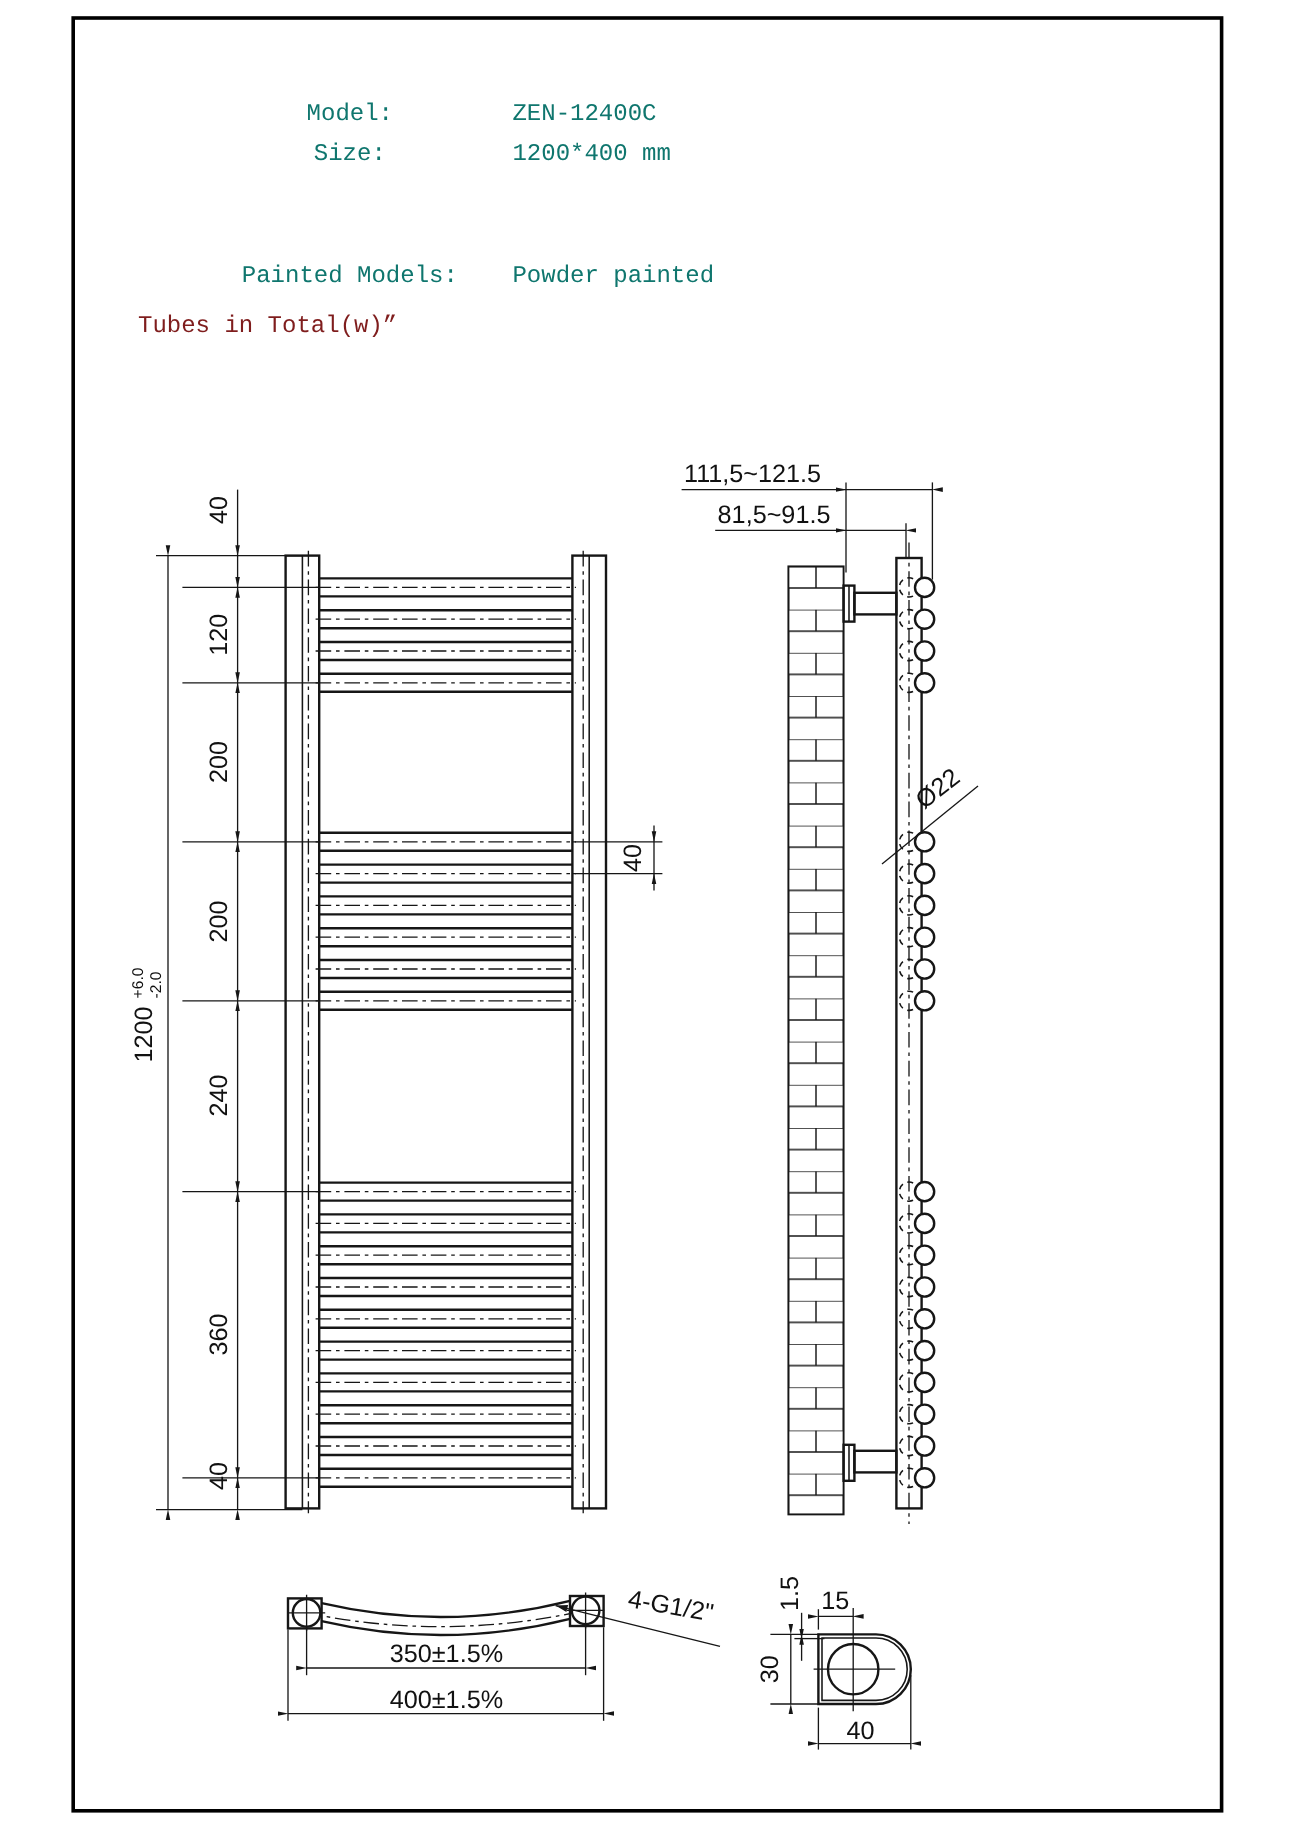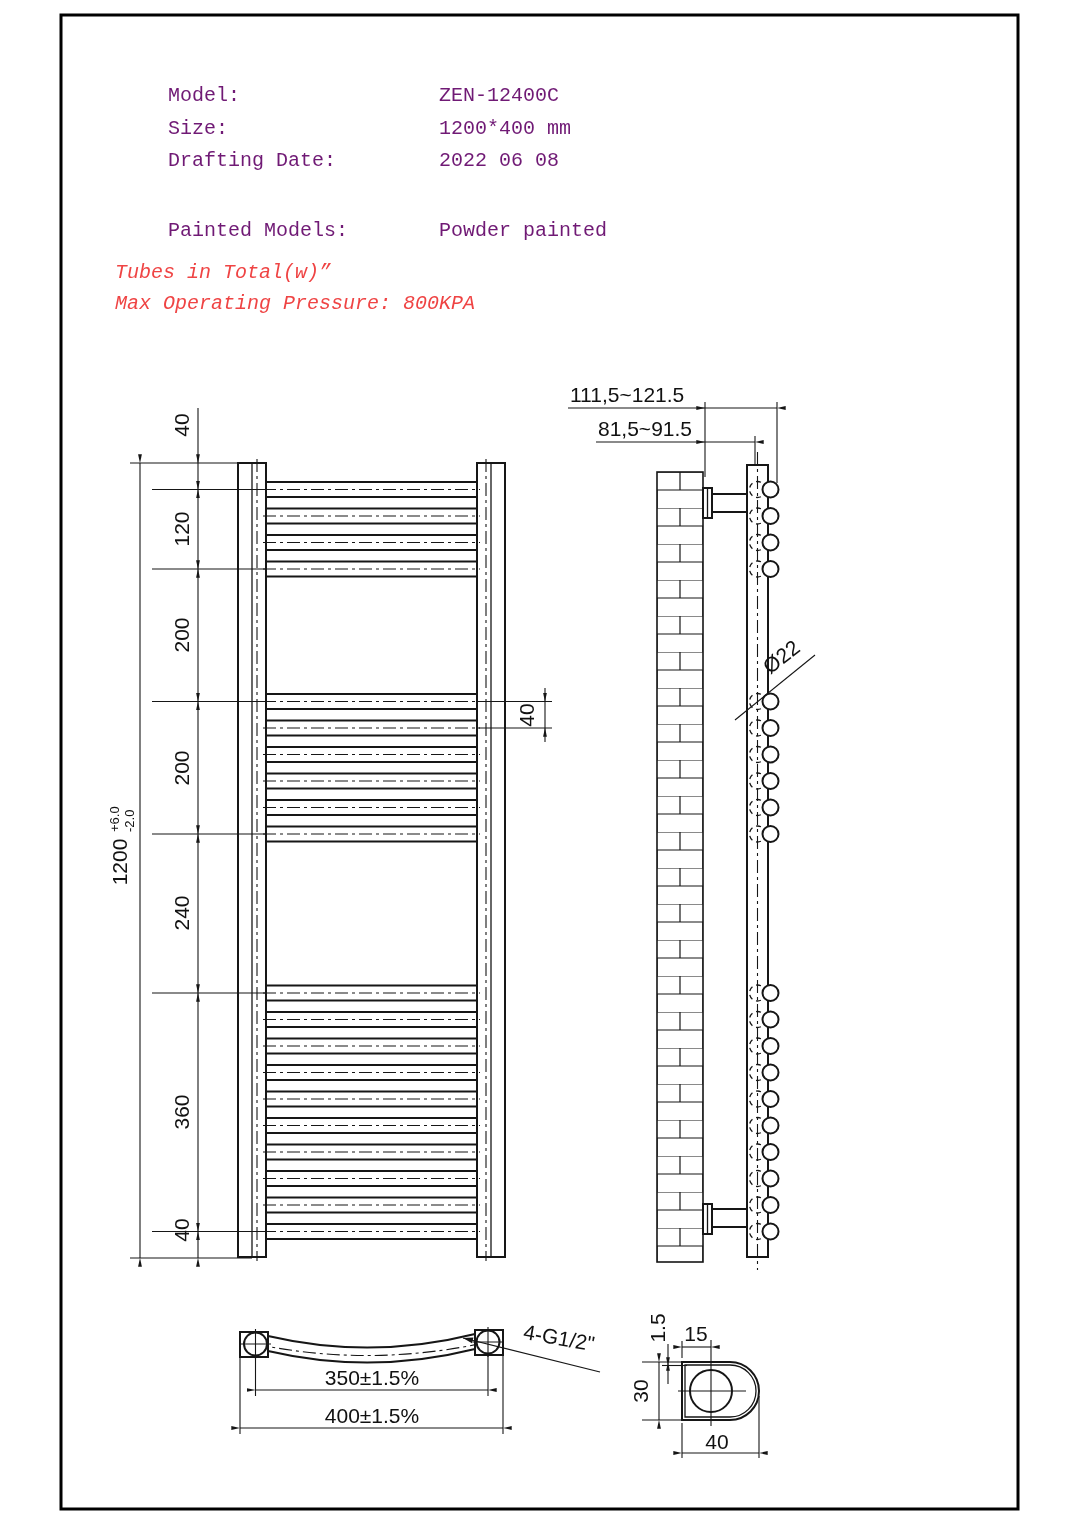--- a/index.html
+++ b/index.html
@@ -9,23 +9,23 @@
   
   .obj{stroke:#161616;stroke-width:2;fill:none;}
   .objthin{stroke:#161616;stroke-width:1.3;fill:none;}
   .dim{stroke:#161616;stroke-width:1.1;fill:none;}
   .cl{stroke:#161616;stroke-width:1.1;fill:none;stroke-dasharray:13 4 3 4;}
   .dashc{stroke:#161616;stroke-width:1.3;fill:none;stroke-dasharray:5 4;}
   .objc{stroke:#161616;stroke-width:2;fill:#fff;}
   text.dimtxt{font-family:"Liberation Sans",sans-serif;font-size:21px;fill:#111;}
   text.dimsm{font-family:"Liberation Sans",sans-serif;font-size:13px;fill:#111;}
   
-  .hrow{position:absolute;left:120px;font-size:20px;color:#701a75;white-space:pre;}
+  .hrow{position:absolute;left:108px;font-size:20px;color:#0f766e;white-space:pre;text-align:center;}
   .hrow .lab{display:inline-block;width:271px;}
-  .hfree{position:absolute;left:115px;font-size:20px;color:#ef4444;white-space:pre;font-style:italic;}
+  .hfree{position:absolute;left:115px;font-size:20px;color:#7f1d1d;white-space:pre;}
 </style>
 </head>
 <body>
 
 <div class="sheet">
 
 <svg width="1080" height="1527" viewBox="0 0 1080 1527">
   <defs>
     <marker id="ar" viewBox="0 0 9 6" refX="0.3" refY="3" markerWidth="9" markerHeight="6" orient="auto-start-reverse" markerUnits="userSpaceOnUse">
       <path d="M0,3 L9,1.1 L9,4.9 Z" fill="#161616"></path>
@@ -239,22 +239,18 @@
     <text class="dimtxt" text-anchor="middle" x="717" y="1449">40</text>
   </g>
 </svg>
 
   <div class="hrow" style="top:61px">
     <span class="lab">Model:</span><span class="val">ZEN-12400C</span>
   </div>
   <div class="hrow" style="top:94px">
     <span class="lab">Size:</span><span class="val">1200*400 mm</span>
   </div>
-  <div class="hrow" style="top:126px">
-    <span class="lab">Drafting Date:</span><span class="val">2022 06 08</span>
-  </div>
   <div class="hrow" style="top:196px">
     <span class="lab">Painted Models:</span><span class="val">Powder painted</span>
   </div>
   <div class="hfree" style="top:261px">Tubes in Total(w)”</div>
-  <div class="hfree" style="top:292px">Max Operating Pressure: 800KPA</div>
 
 </div>
 
 </body></html>

